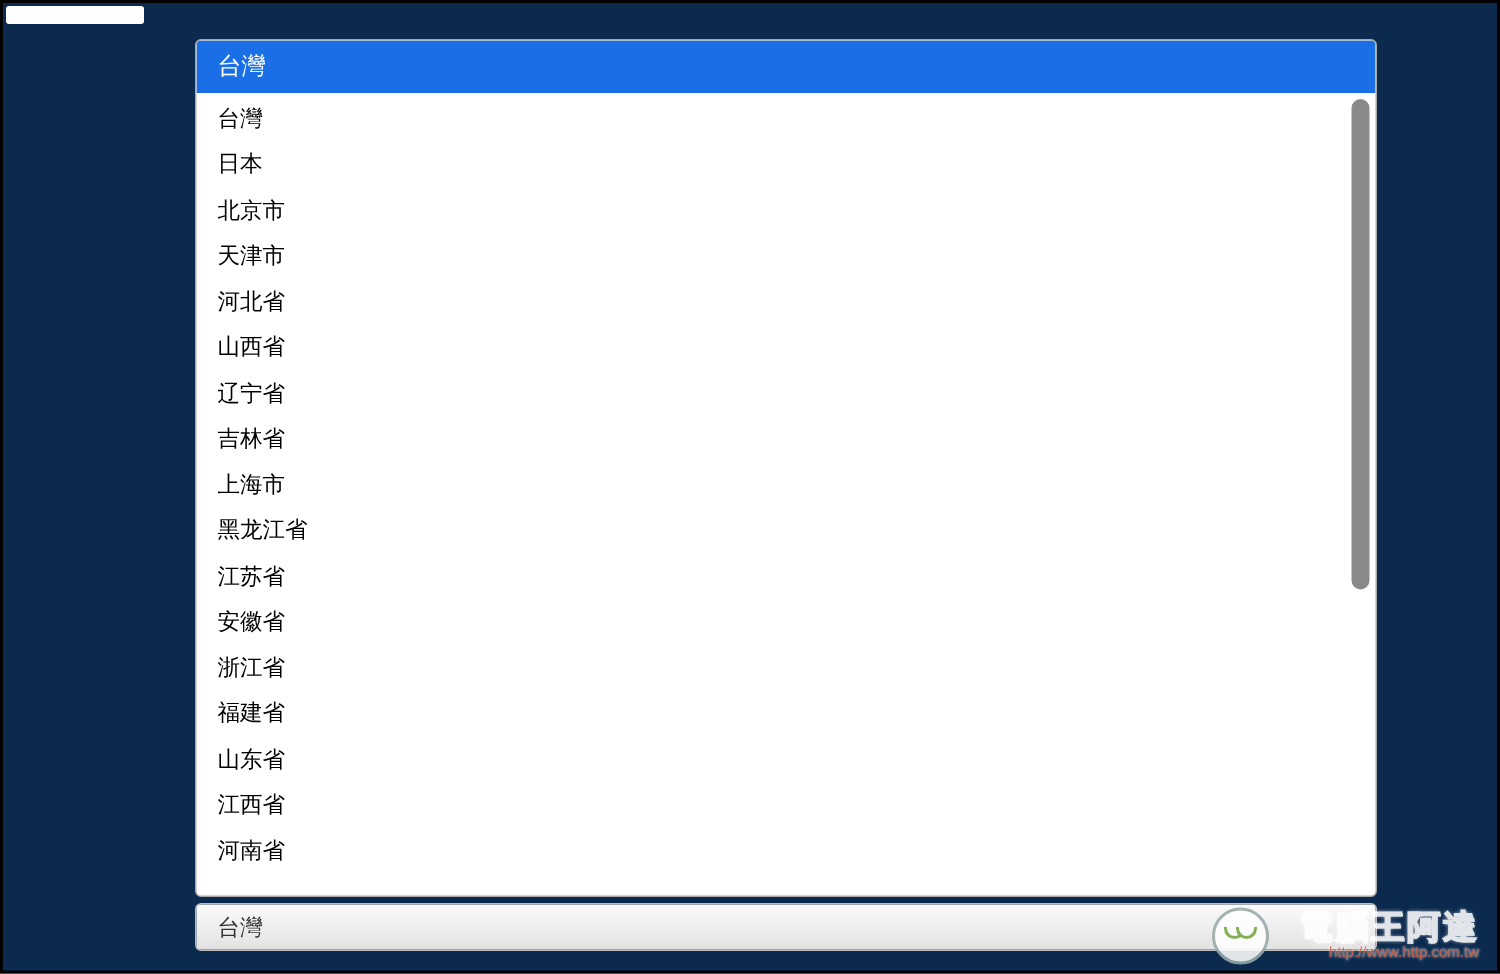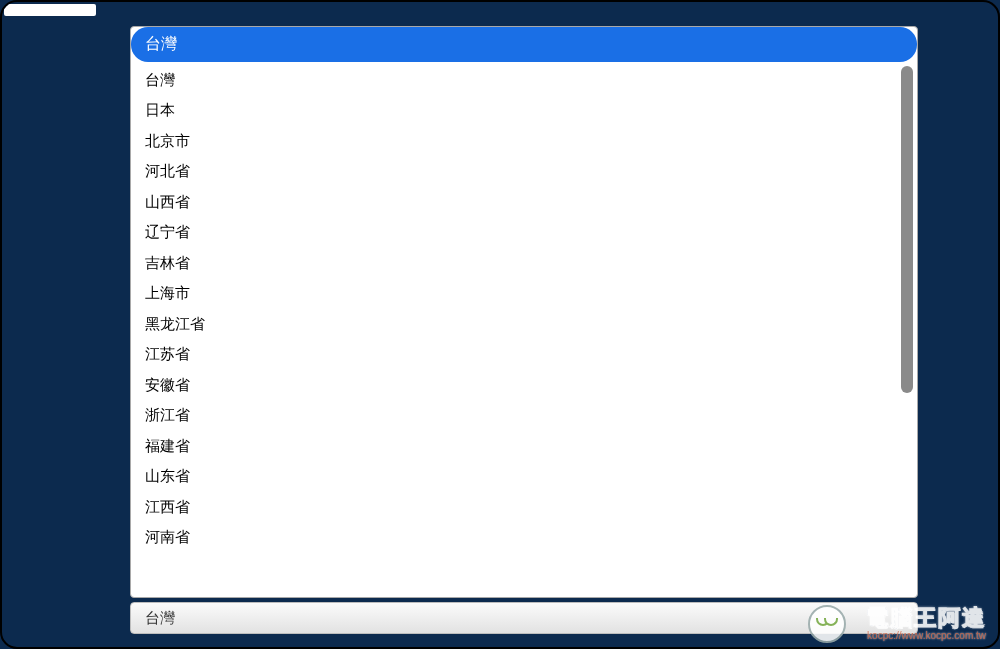--- a/index.html
+++ b/index.html
@@ -1,15 +1,15 @@
 <!DOCTYPE html>
 <html><head>
 <meta charset="utf-8">
 <style>
-  * { box-sizing: border-box; margin: 0; padding: 0; border-radius: 17px; }
+  * { box-sizing: border-box; margin: 0; padding: 0; }
   html, body { width: 1000px; height: 649px; overflow: hidden; font-family: Arial, "Microsoft JhengHei", "PingFang TC", sans-serif; }
   body { background: #0c2a4e; border: 2px solid #000; position: relative; }
 
   
   .top-stub {
     position: absolute;
     top: 2px; left: 2px;
     width: 92px; height: 12px;
     background: #fff;
     border-radius: 2px;
@@ -149,20 +149,21 @@
 
 <div class="top-stub"></div>
 
 <div class="dropdown">
   <div class="dd-header">台灣</div>
   <div class="dd-list-wrap">
     <div class="dd-list" id="dd-list">
         <div class="dd-item">台灣</div>
         <div class="dd-item">日本</div>
         <div class="dd-item">北京市</div>
+        <div class="dd-item">天津市</div>
         <div class="dd-item">河北省</div>
         <div class="dd-item">山西省</div>
         <div class="dd-item">辽宁省</div>
         <div class="dd-item">吉林省</div>
         <div class="dd-item">上海市</div>
         <div class="dd-item">黑龙江省</div>
         <div class="dd-item">江苏省</div>
         <div class="dd-item">安徽省</div>
         <div class="dd-item">浙江省</div>
         <div class="dd-item">福建省</div>
@@ -177,15 +178,15 @@
 </div>
 
 <div class="select-closed">
   <span>台灣</span>
 </div>
 
 <div class="watermark">
   <div class="wm-face"></div>
   <div class="wm-text">
     <span class="wm-title">電腦王阿達</span>
-    <span class="wm-sub">kocpc://www.kocpc.com.tw</span>
+    <span class="wm-sub">http://www.http.com.tw</span>
   </div>
 </div>
 
 </body></html>

